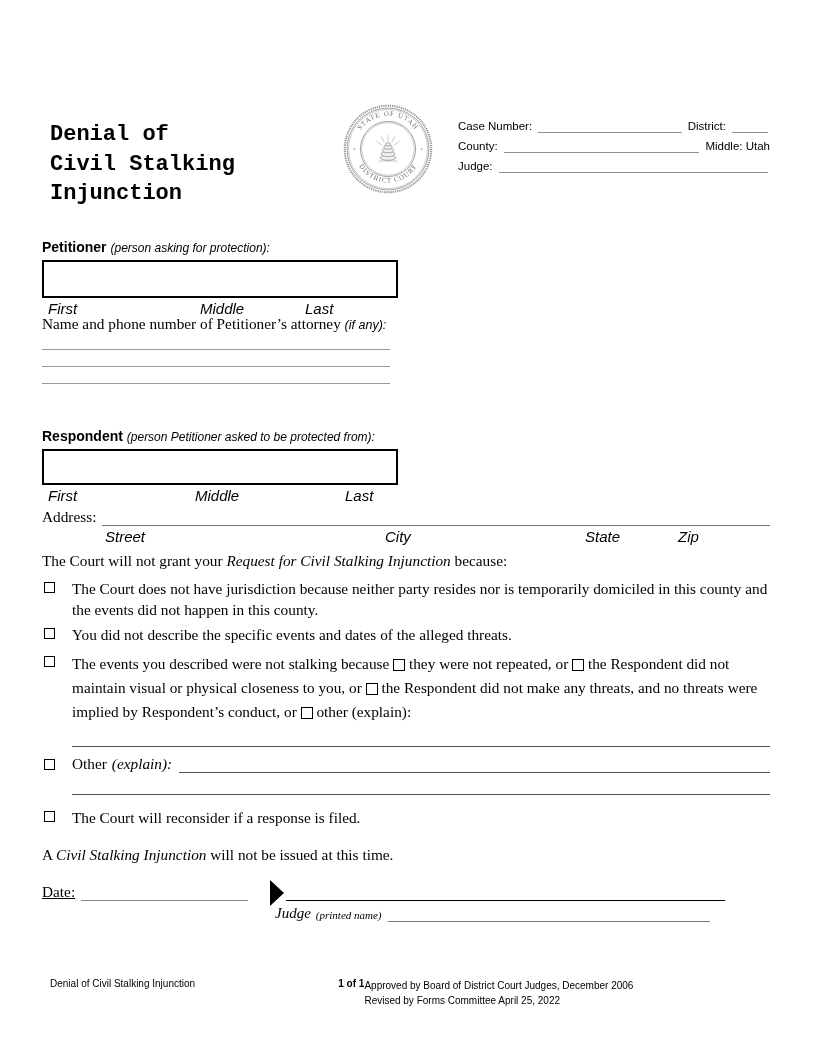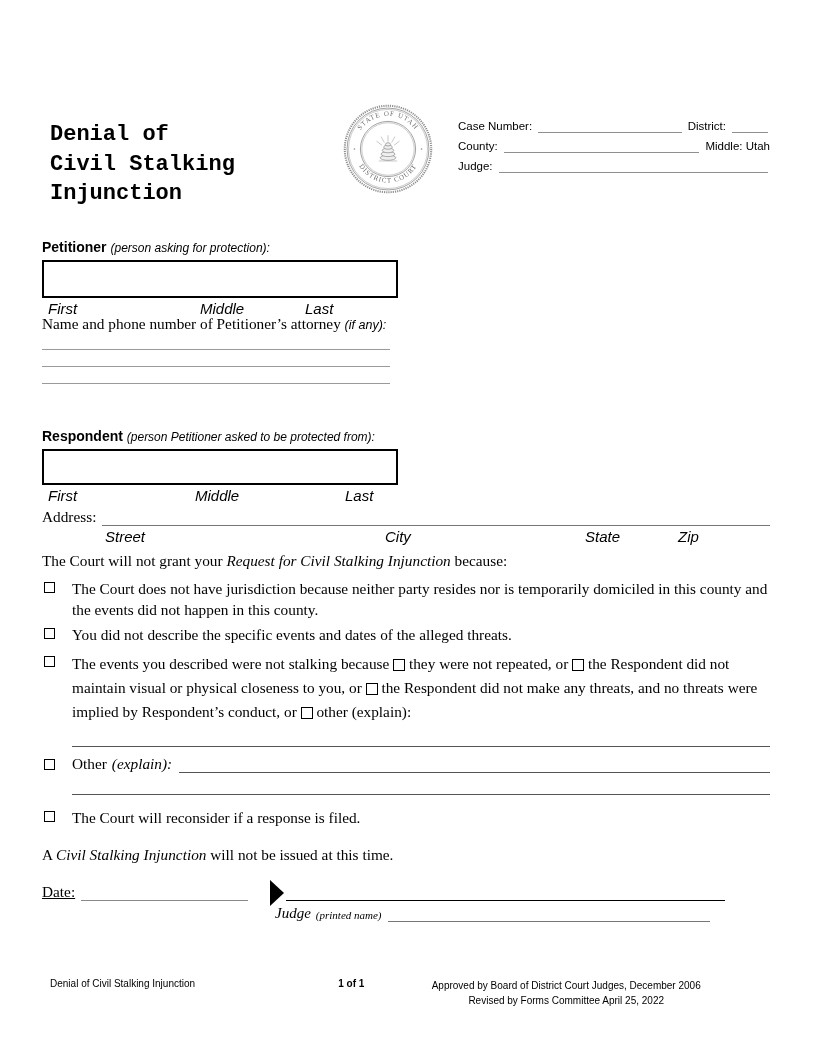--- a/index.html
+++ b/index.html
@@ -68,21 +68,21 @@
   .sig-line { flex:1; border-bottom:1.4px solid #000; height:15px; margin-left:2px; margin-right:45px; }
 
   .judge-row { display:flex; align-items:flex-end; margin-top:4px; margin-left:233px; }
   .judge-label { font-style:italic; font-size:15px; white-space:nowrap; }
   .judge-note { font-style:italic; font-size:11px; margin-left:5px; white-space:nowrap; padding-bottom:1px; }
   .judge-line { flex:1; border-bottom:1px solid #777; height:13px; margin-left:6px; margin-right:60px; }
 
   .footer { position:absolute; left:50px; right:48px; top:978px; display:flex; align-items:flex-start; font-family:Liberation Sans, sans-serif; font-size:10px; }
   .footer .f-left { flex:1; text-align:left; }
   .footer .f-center { flex:0 0 auto; font-weight:bold; }
-  .footer .f-right { flex:1.4; text-align:center; line-height:15px; }
+  .footer .f-right { flex:1.4; text-align:left; line-height:15px; }
 </style>
 </head>
 <body>
 
 <div class="page">
   <div class="content">
 
     <div class="header">
       <div class="title">
         <div>Denial of</div>

